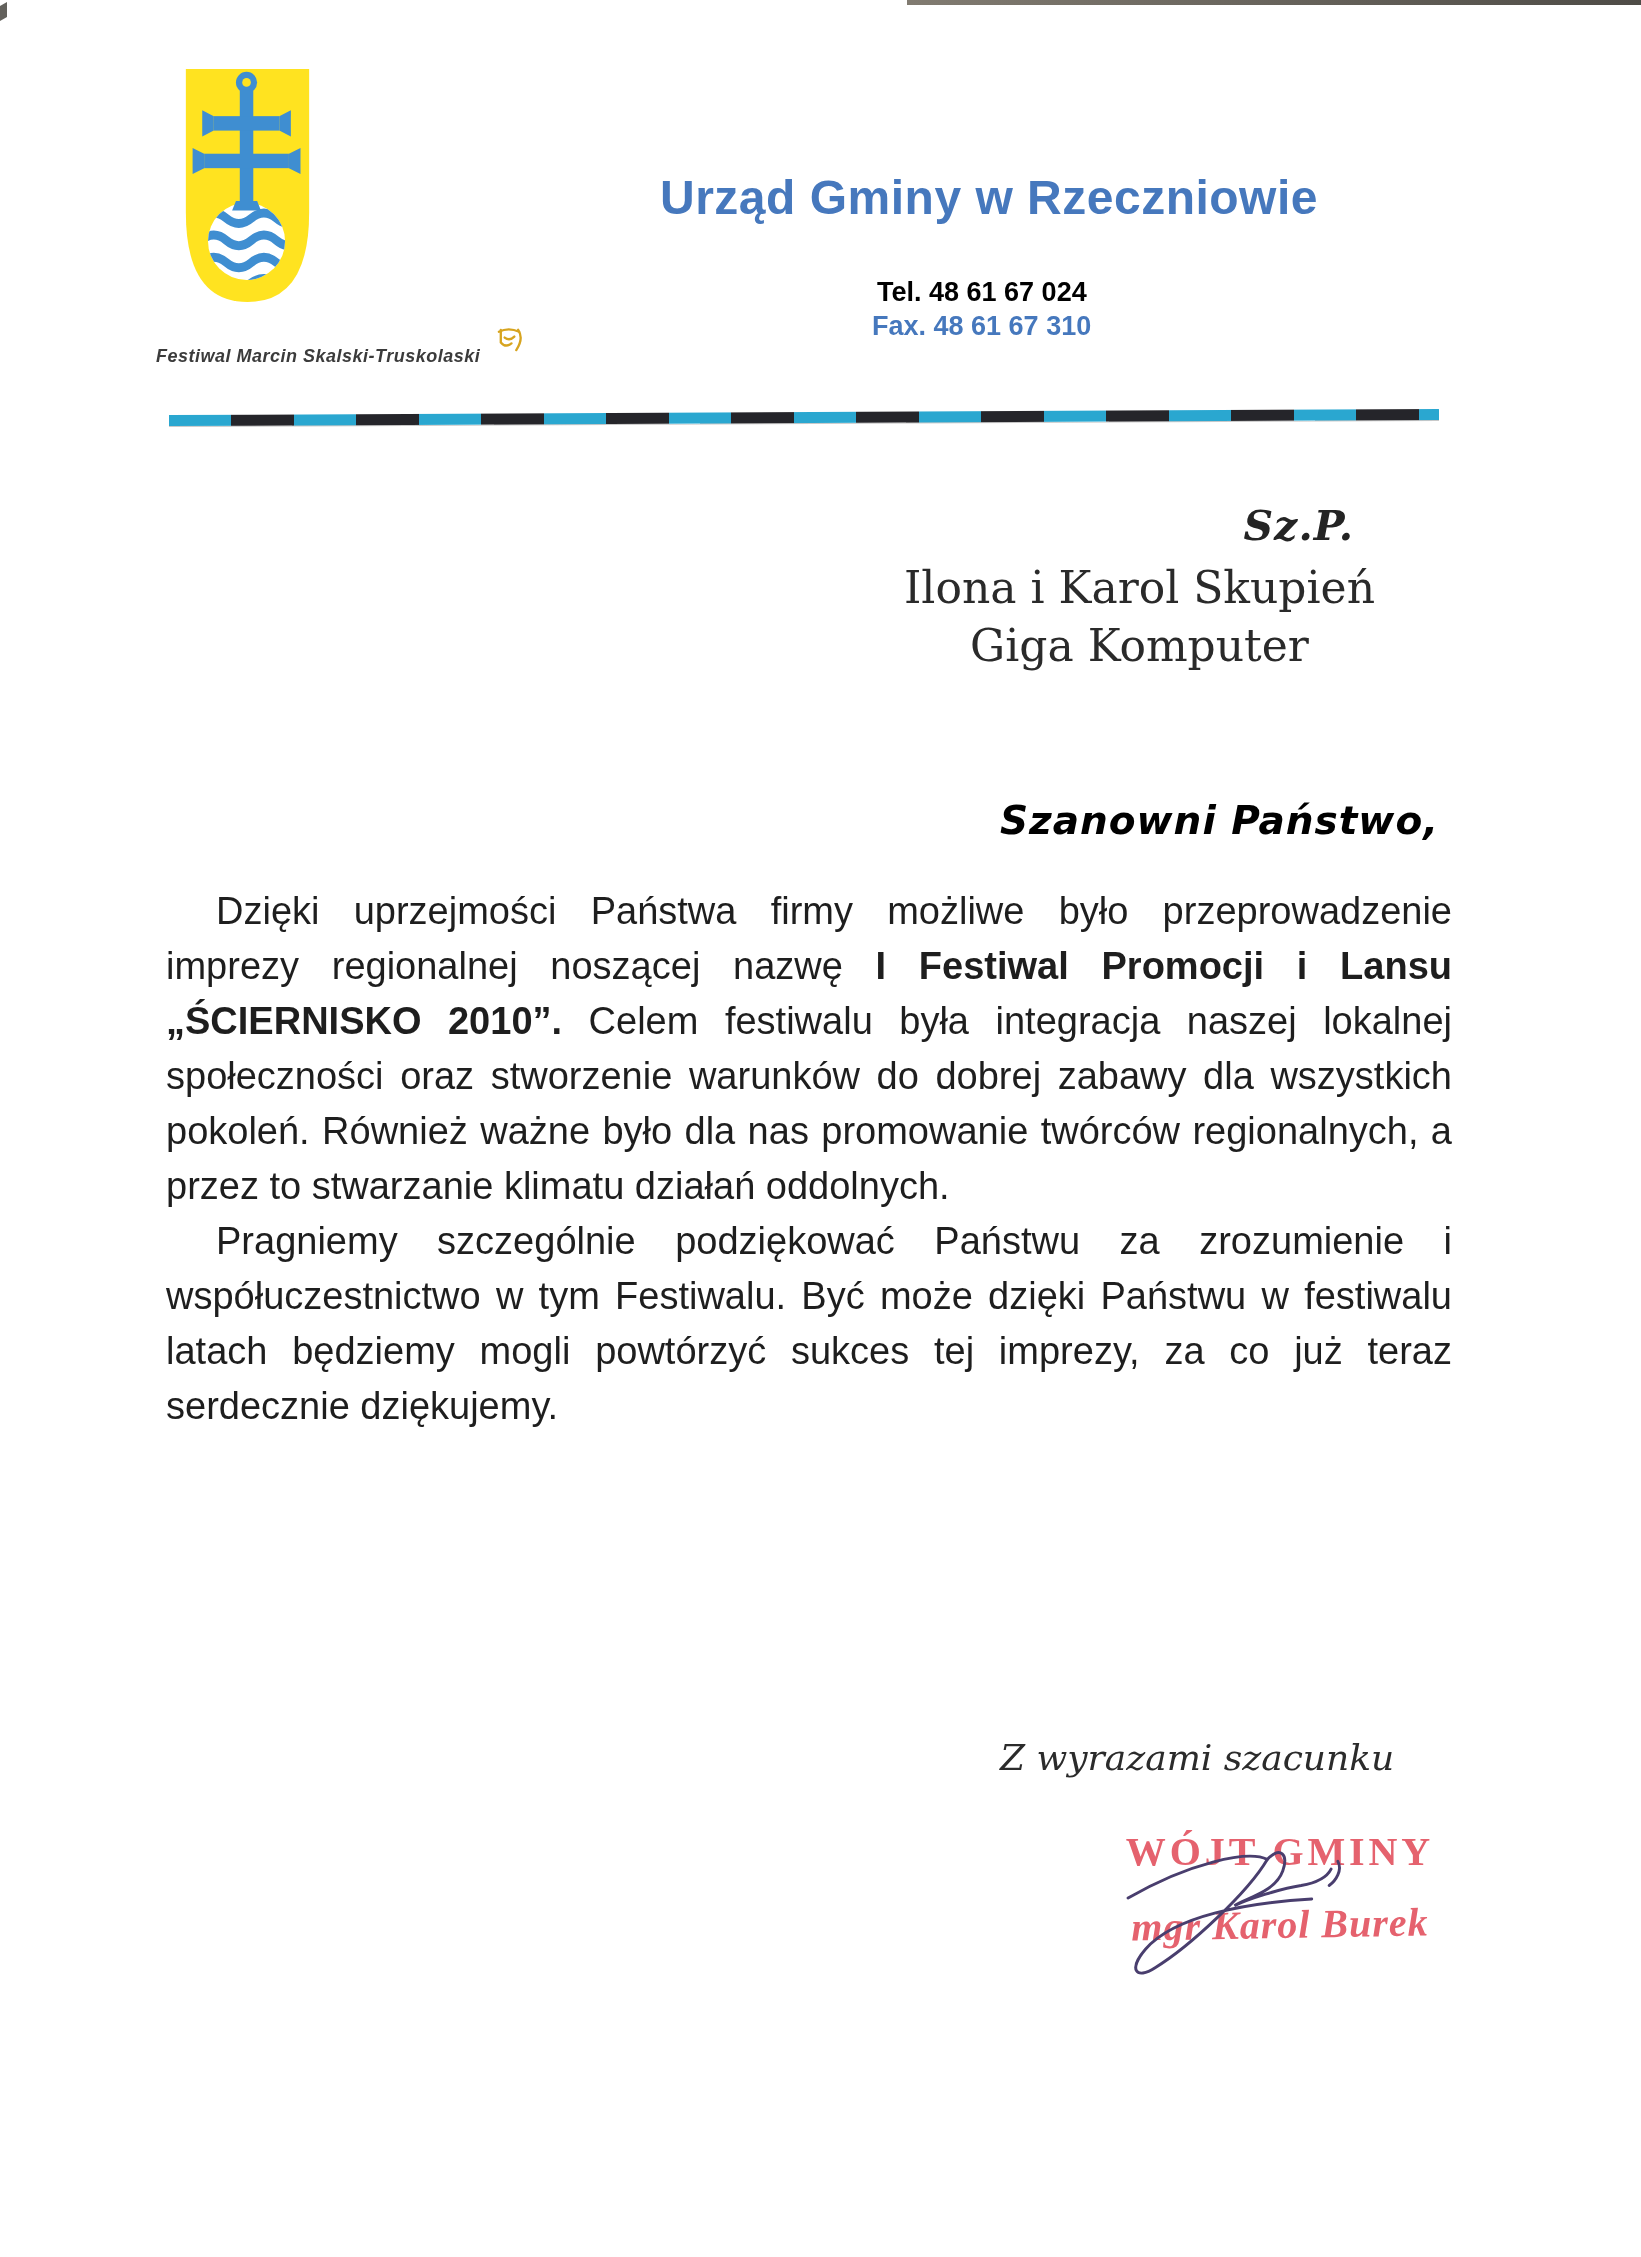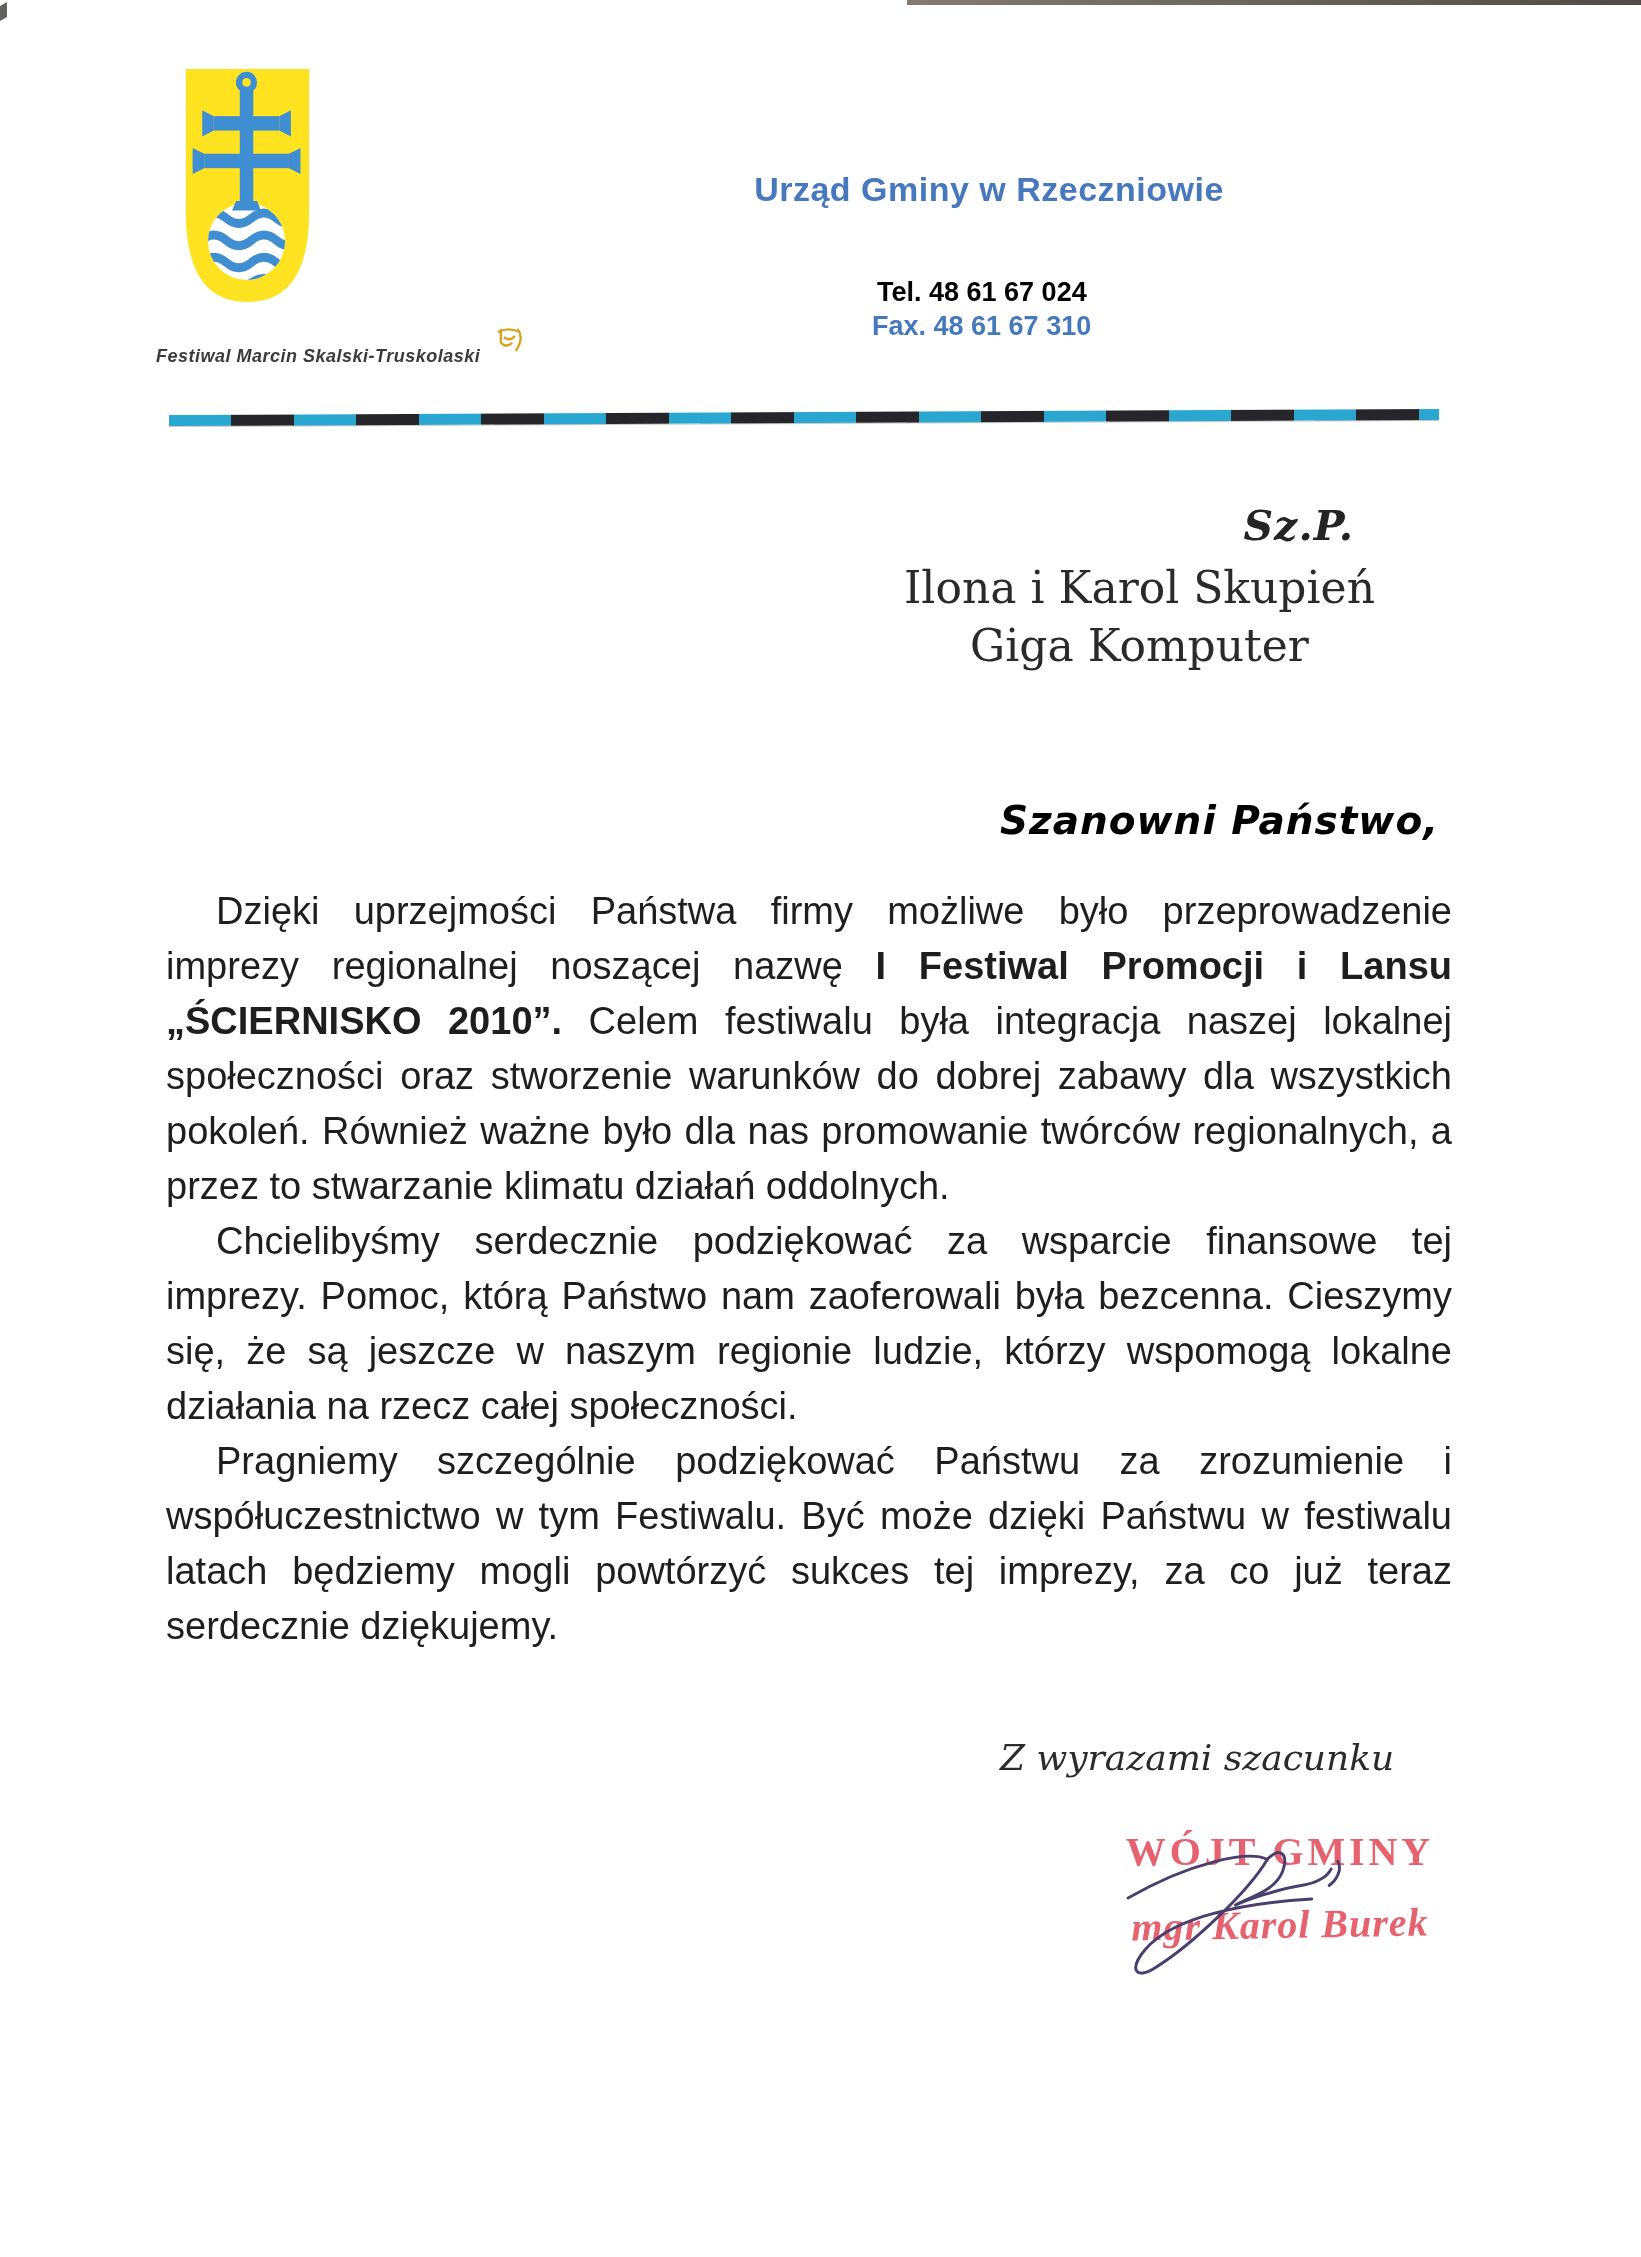--- a/index.html
+++ b/index.html
@@ -16,21 +16,21 @@
 
   
   .logo-wrap { position:absolute; left:182px; top:66px; width:131px; height:239px; }
   .logo-caption { position:absolute; left:156px; top:333px; font-size:18px;
     font-weight:bold; font-style:italic; color:#3b3b3b; letter-spacing:0.5px;
     white-space:nowrap; }
   .designer-mark { position:relative; top:-7.7px; left:7.7px; display:inline-block; }
 
   
   .org-title { position:absolute; left:632px; top:170px; width:714px; text-align:center;
-    font-size:34px; font-weight:bold; color:#4678bd; letter-spacing:0.5px; white-space:nowrap; }
+    font-size:48px; font-weight:bold; color:#4678bd; letter-spacing:0.5px; white-space:nowrap; }
   .web-line { position:absolute; left:632px; top:225px; width:714px; text-align:center;
     font-size:27px; font-weight:bold; color:#4678bd; white-space:nowrap; }
   .web-line .url { border-bottom:3.9px solid #3d6cae; padding-bottom:1px; }
   .tel-line { position:absolute; left:877px; top:277px; font-size:27px; font-weight:bold;
     color:#000000; white-space:nowrap; }
   .fax-line { position:absolute; left:872px; top:311px; font-size:27px; font-weight:bold;
     color:#4678bd; white-space:nowrap; }
 
   
   .divider { position:absolute; left:169px; top:412px; width:1270px; height:10.6px;
@@ -130,21 +130,20 @@
   <div class="recipient">
     <div class="honorific">Sz.P.</div>
     <div class="recipient-name">Ilona i Karol Skupień</div>
     <div class="recipient-company">Giga Komputer</div>
   </div>
 
   <div class="salutation">Szanowni Państwo,</div>
 
   <div class="body-text">
     <p><span>Dzięki uprzejmości Państwa firmy możliwe było przeprowadzenie imprezy regionalnej noszącej nazwę </span><span class="bold">I Festiwal Promocji i Lansu „ŚCIERNISKO 2010”.</span><span> Celem festiwalu była integracja naszej lokalnej społeczności oraz stworzenie warunków do dobrej zabawy dla wszystkich pokoleń. Również ważne było dla nas promowanie twórców regionalnych, a przez to stwarzanie klimatu działań oddolnych.</span></p>
-    <p>Chcielibyśmy serdecznie podziękować za wsparcie finansowe tej imprezy. Pomoc, którą Państwo nam zaoferowali była bezcenna. Cieszymy się, że są jeszcze w naszym regionie ludzie, którzy wspomogą lokalne działania na rzecz całej społeczności.</p>
     <p>Pragniemy szczególnie podziękować Państwu za zrozumienie i współuczestnictwo w tym Festiwalu. Być może dzięki Państwu w festiwalu latach będziemy mogli powtórzyć sukces tej imprezy, za co już teraz serdecznie dziękujemy.</p>
   </div>
 
   <div class="valediction">Z wyrazami szacunku</div>
 
   <div class="stamp">
     <div class="stamp-title">WÓJT GMINY</div>
     <div class="stamp-name">mgr Karol Burek</div>
   </div>
 

